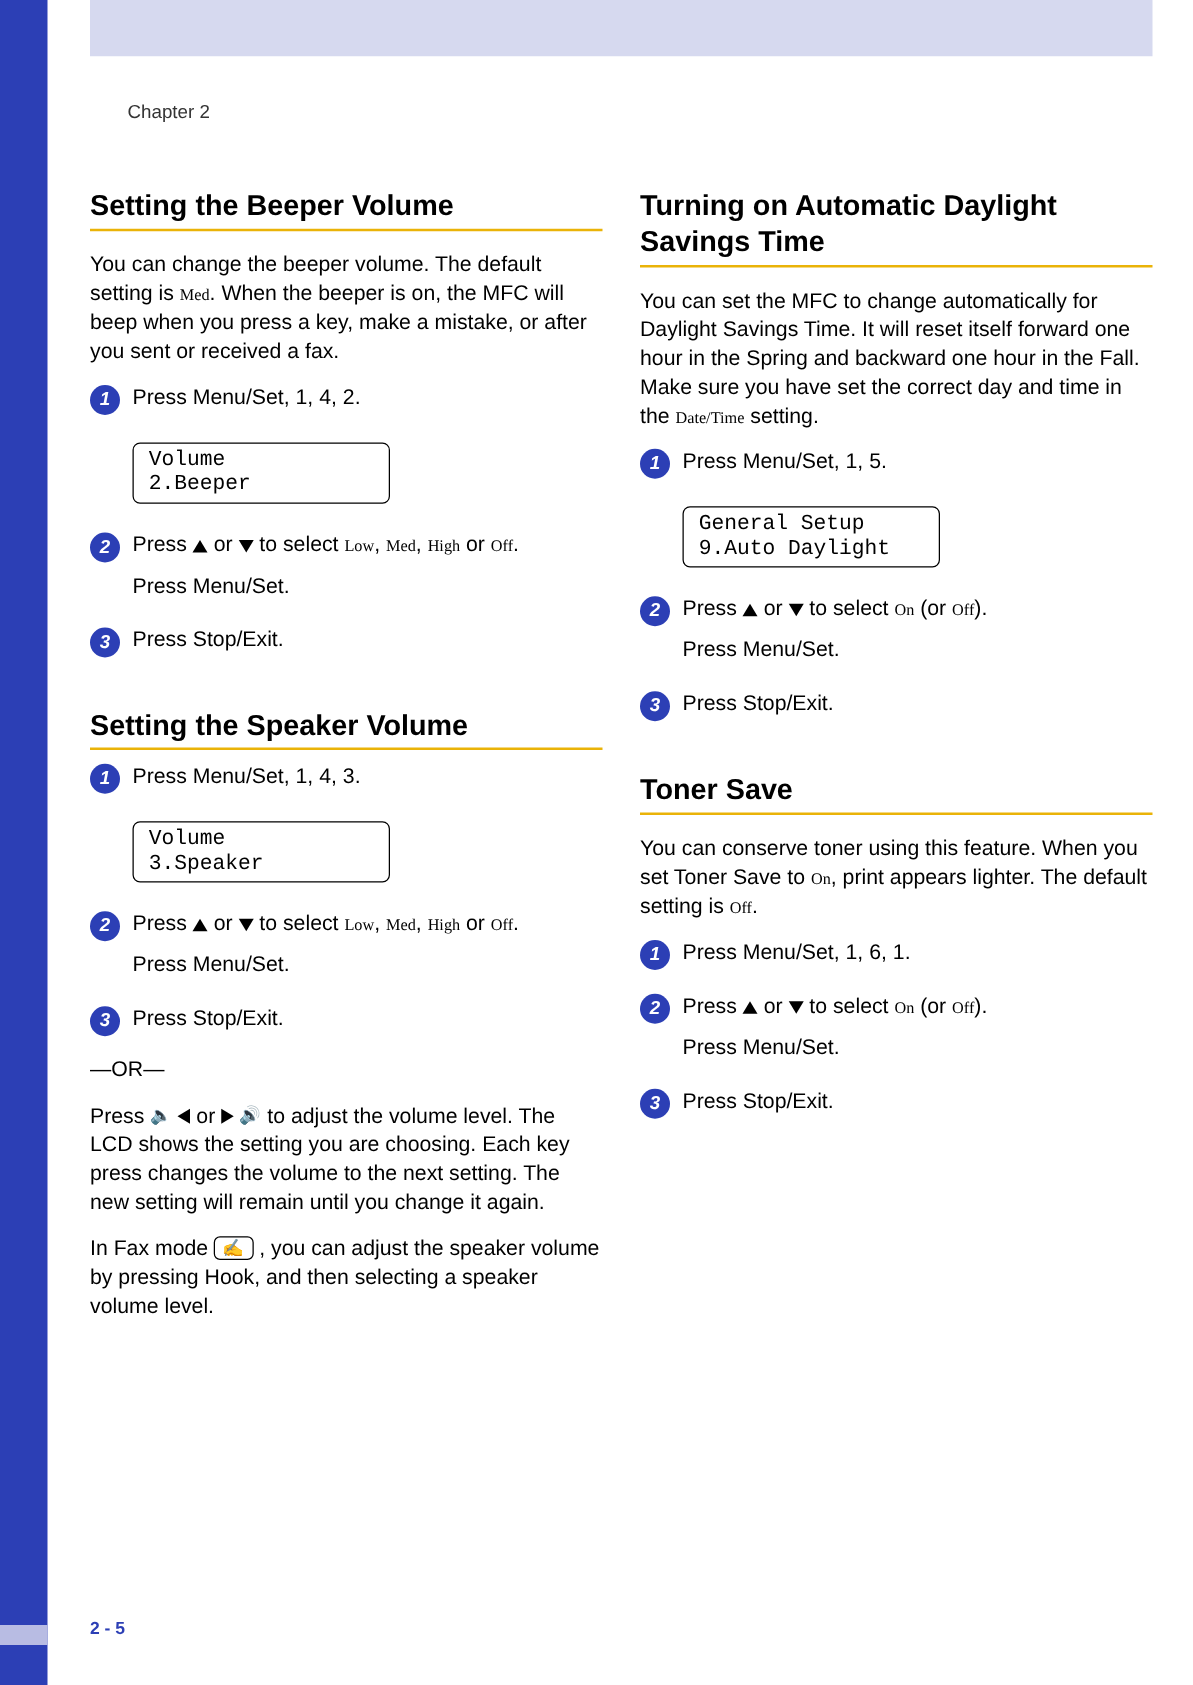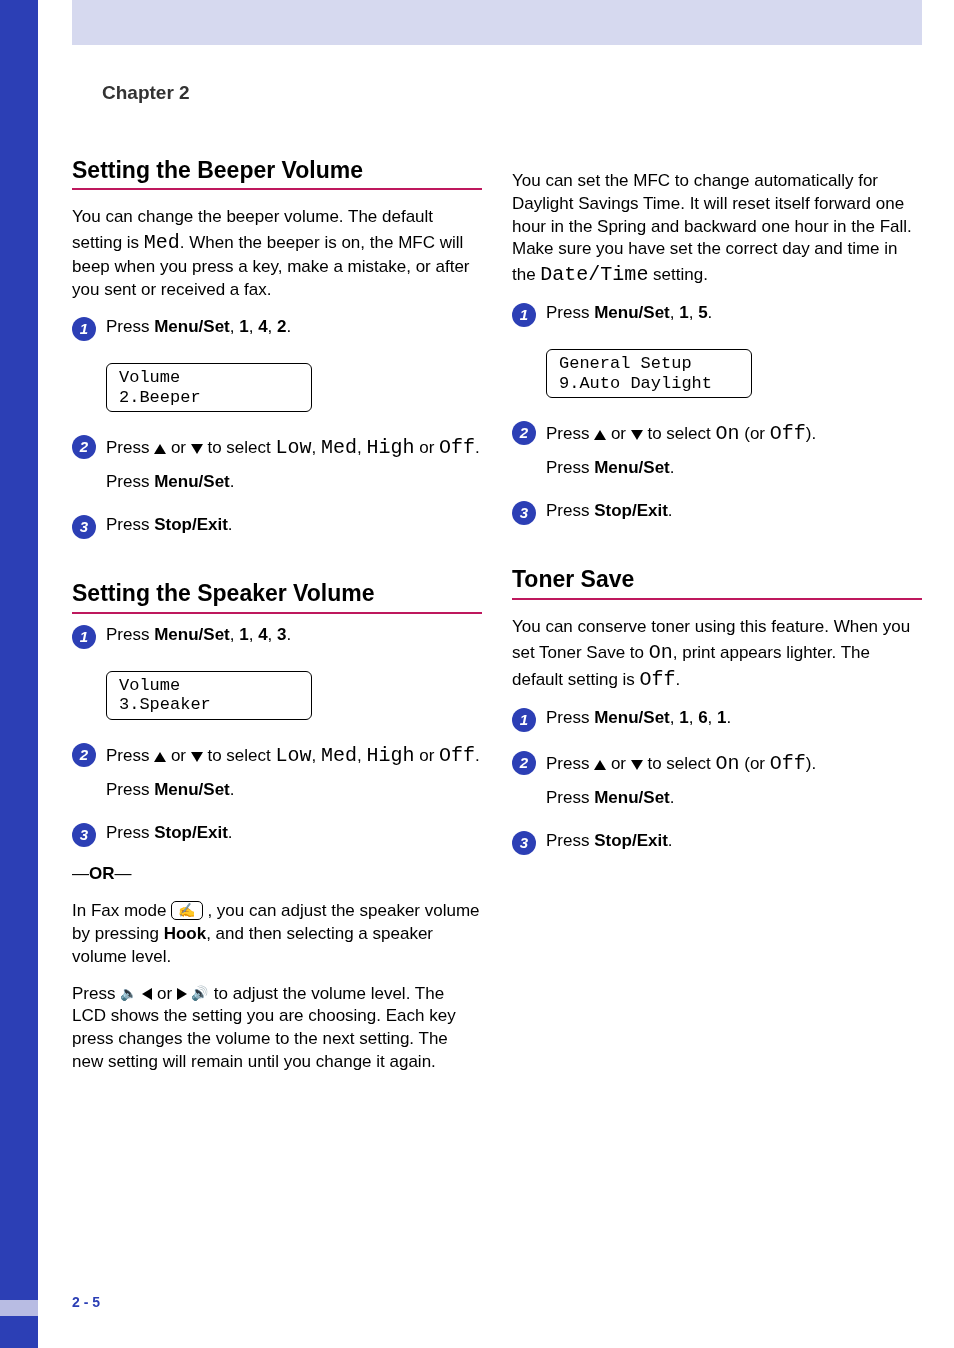--- a/index.html
+++ b/index.html
@@ -26,45 +26,44 @@
   }
   .page {
     position: relative;
     padding: 0 32px 40px 72px;
     min-height: 1348px;
   }
   .content {
     padding-top: 35px;
   }
   .chapter {
-    font-size: 19px;
+    font-size: 15px;
     color: #333;
     margin: 0 0 50px 30px;
-    font-weight: bold;
   }
   .cols {
     display: flex;
     gap: 30px;
   }
   .col {
     flex: 1;
     min-width: 0;
   }
   h2.section {
     font-size: 23px;
     font-weight: bold;
     margin: 0 0 4px 0;
-    border-bottom: 2px solid #be185d;
+    border-bottom: 2px solid #eab308;
     padding-bottom: 4px;
     line-height: 1.25;
   }
   p { margin: 14px 0; }
   .mono {
-    font-family: Liberation Mono, monospace;
-    font-size: 20px;
+    font-family: Liberation Serif, serif;
+    font-size: 13px;
   }
   .step {
     display: flex;
     align-items: flex-start;
     margin: 10px 0 6px 0;
     gap: 10px;
   }
   .step-num {
     flex: 0 0 24px;
     width: 24px;
@@ -87,21 +86,21 @@
     border-radius: 6px;
     font-family: "Courier New", Courier, monospace;
     font-size: 17px;
     line-height: 1.15;
     padding: 4px 12px;
     margin: 8px 0 12px 34px;
     display: inline-block;
     min-width: 180px;
     white-space: pre;
   }
-  .bold { font-weight: bold; }
+  .bold { font-weight: normal; }
   .or-line { margin: 8px 0; }
   .fax-icon {
     display: inline-block;
     border: 1.2px solid #000;
     border-radius: 5px;
     padding: 0 6px 1px 6px;
     font-size: 14px;
     line-height: 16px;
     vertical-align: 1px;
   }
@@ -224,32 +223,33 @@
               <span>Press </span><span class="bold">Stop/Exit</span><span>.</span>
             </p>
           </div>
         </div>
 
         <p class="or-line">
           <span>—</span><span class="bold">OR</span><span>—</span>
         </p>
 
         <p>
+          <span>Press </span><span class="spkr">🔈</span> <span class="tri-left"></span><span>  or  </span><span class="tri-right"></span> <span class="spkr">🔊</span><span> to adjust the volume level. The LCD shows the setting you are choosing. Each key press changes the volume to the next setting. The new setting will remain until you change it again.</span>
+        </p>
+
+        <p>
           <span>In Fax mode </span><span class="fax-icon">✍</span><span> , you can adjust the speaker volume by pressing </span><span class="bold">Hook</span><span>, and then selecting a speaker volume level.</span>
         </p>
 
-        <p>
-          <span>Press </span><span class="spkr">🔈</span> <span class="tri-left"></span><span>  or  </span><span class="tri-right"></span> <span class="spkr">🔊</span><span> to adjust the volume level. The LCD shows the setting you are choosing. Each key press changes the volume to the next setting. The new setting will remain until you change it again.</span>
-        </p>
-
       </div>
 
       <div class="col">
 
         
+        <h2 class="section">Turning on Automatic Daylight Savings Time</h2>
         <p>
           <span>You can set the MFC to change automatically for Daylight Savings Time. It will reset itself forward one hour in the Spring and backward one hour in the Fall. Make sure you have set the correct day and time in the </span><span class="mono">Date/Time</span><span> setting.</span>
         </p>
 
         <div class="step">
           <div class="step-num">1</div>
           <div class="step-body">
             <p>
               <span>Press </span><span class="bold">Menu/Set</span><span>, </span><span class="bold">1</span><span>, </span><span class="bold">5</span><span>.</span>
             </p>

